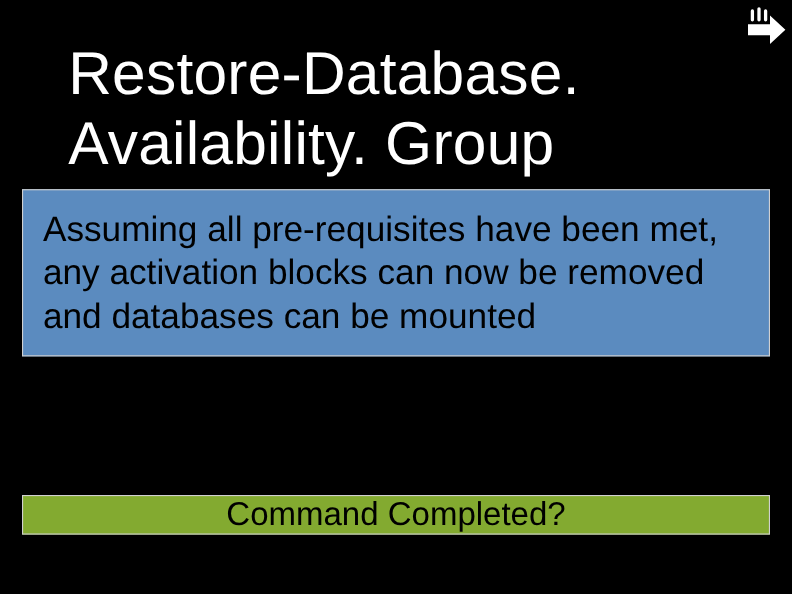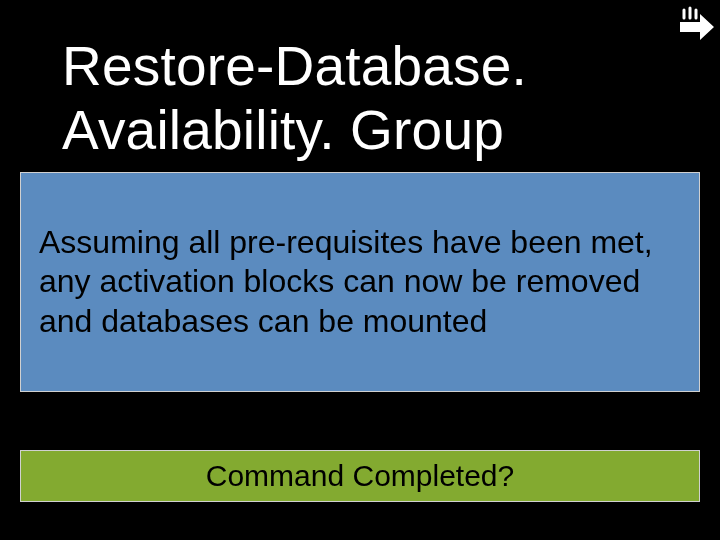--- a/index.html
+++ b/index.html
@@ -22,39 +22,39 @@
     color: #fff;
     font-size: 55px;
     font-weight: 300;
     letter-spacing: 0.2px;
   }
   .middle-band {
     position: absolute;
     top: 172px;
     left: 20px;
     width: 680px;
-    height: 220px;
+    height: 152px;
     background: #5b8bbf;
     border: 1px solid #d0d0d0;
     display: flex;
     align-items: center;
     padding: 0 18px;
   }
   .middle-band .body-text {
     color: #000;
     font-size: 32px;
     font-weight: 300;
     line-height: 1.22;
   }
   .bottom-band {
     position: absolute;
     left: 20px;
     top: 450px;
     width: 680px;
-    height: 52px;
+    height: 36px;
     background: #83aa30;
     border: 1px solid #d0d0d0;
     display: flex;
     align-items: center;
     justify-content: center;
   }
   .bottom-band .label {
     color: #000;
     font-size: 30px;
     font-weight: 300;

